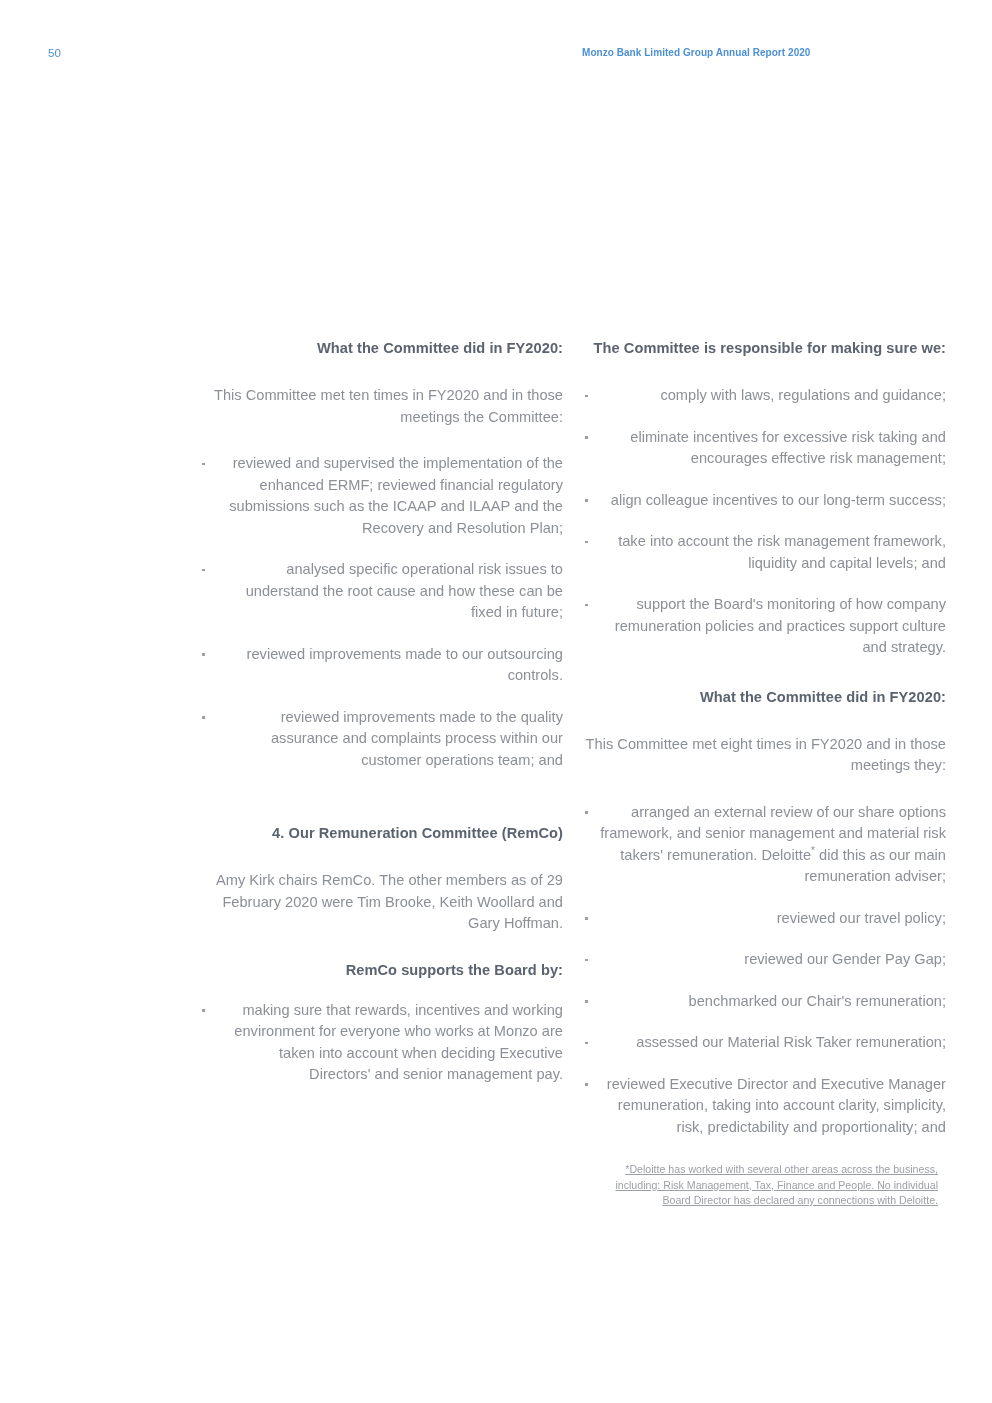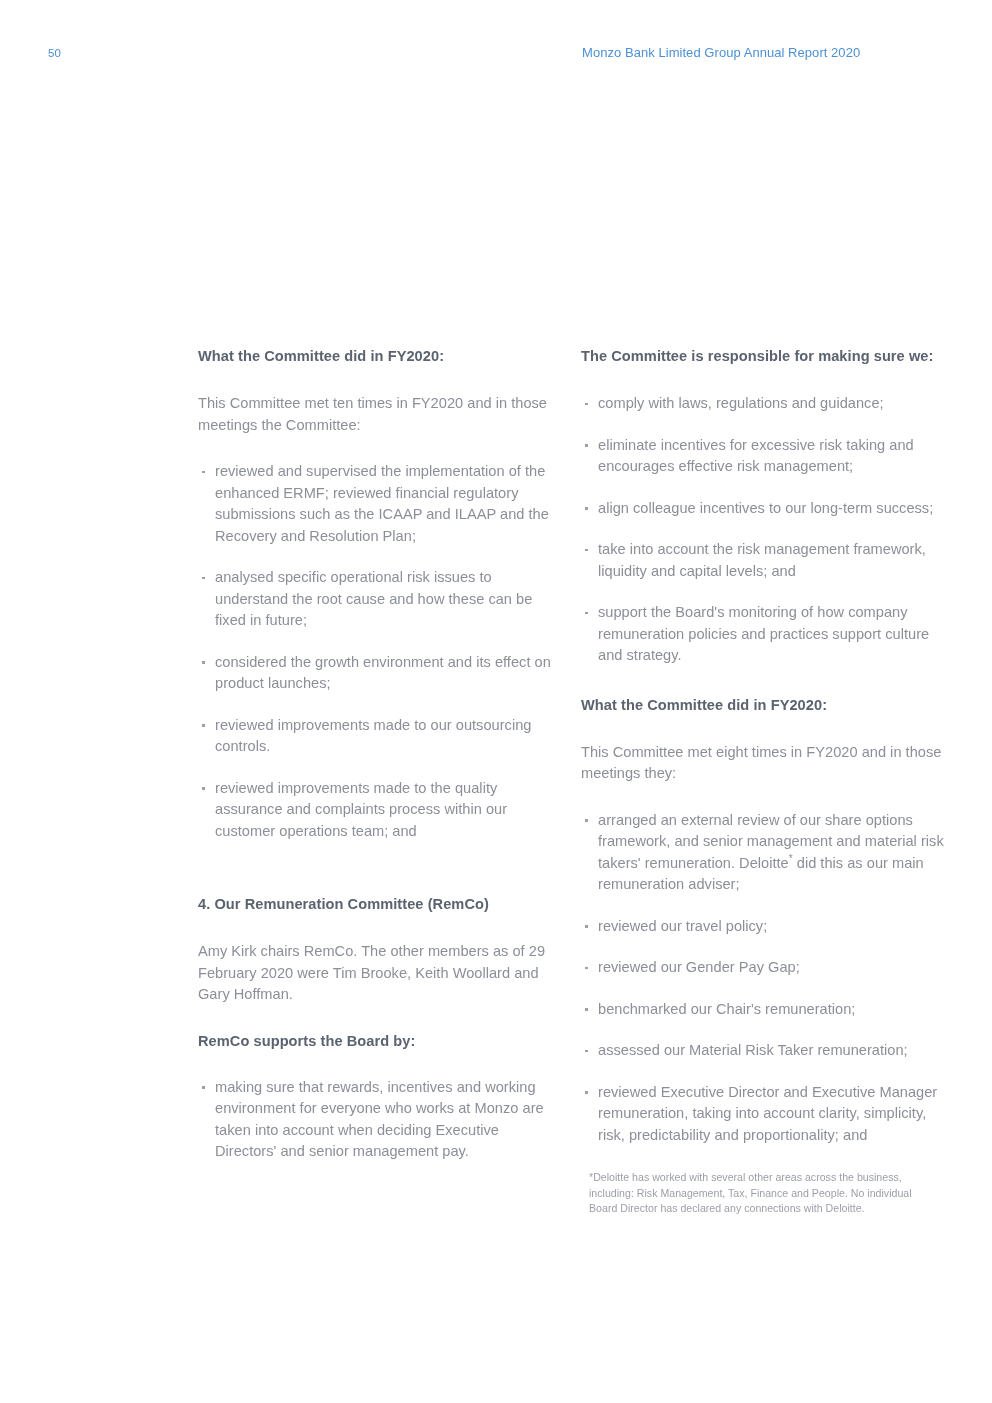--- a/index.html
+++ b/index.html
@@ -35,51 +35,53 @@
     top: 0;
     font-size: 11.5px;
     letter-spacing: 0.2px;
     color: #4d90d4;
     line-height: 18px;
   }
   .header-title {
     position: absolute;
     left: 582px;
     top: 0;
-    font-size: 13px;
+    font-size: 10px;
     letter-spacing: 0.05px;
     color: #4d90d4;
     line-height: 18px;
     white-space: nowrap;
+    font-weight: bold;
   }
 
   
   .columns {
     position: absolute;
     top: 338px;
     left: 0;
     width: 992px;
   }
   .col {
     position: absolute;
-    top: 8px;
+    top: 0;
     width: 365px;
+    text-align: right;
   }
   .col-left  { left: 198px; }
   .col-right { left: 581px; }
 
   h2.section-heading {
     margin: 0 0 26px 0;
     font-size: 14.6px;
     font-weight: bold;
     line-height: 21px;
     letter-spacing: 0.06px;
     color: #5a636f;
   }
-  h2.section-heading.tight { margin-bottom: 25px; }
+  h2.section-heading.tight { margin-bottom: 19px; }
 
   p.body-para {
     margin: 0 0 25px 0;
     font-size: 14.6px;
     line-height: 21.5px;
     letter-spacing: 0.02px;
     color: #8b8f97;
   }
 
   ul.bullets {
@@ -117,21 +119,21 @@
   }
 
   
   .footnote {
     margin: 24px 0 0 0;
     font-size: 10.6px;
     line-height: 15.6px;
     letter-spacing: 0.01px;
     color: #9b9fa6;
   }
-  .footnote p { margin: 8px; }
+  .footnote p { margin: 8px; text-decoration: underline; }
 
   
   .gap-lg { height: 24px; }
 </style>
 </head>
 <body>
 
 <div class="page">
 
   <div class="running-header">
@@ -143,21 +145,20 @@
 
     <div class="col col-left">
 
       <h2 class="section-heading">What the Committee did in FY2020:</h2>
 
       <p class="body-para">This Committee met ten times in FY2020 and in those meetings the Committee:</p>
 
       <ul class="bullets">
         <li>reviewed and supervised the implementation of the enhanced ERMF; reviewed financial regulatory submissions such as the ICAAP and ILAAP and the Recovery and Resolution Plan;</li>
         <li>analysed specific operational risk issues to understand the root cause and how these can be fixed in future;</li>
-        <li>considered the growth environment and its effect on product launches;</li>
         <li>reviewed improvements made to our outsourcing controls.</li>
         <li>reviewed improvements made to the quality assurance and complaints process within our customer operations team; and</li>
       </ul>
 
       <div class="gap-lg"></div>
 
       <h2 class="section-heading">4. Our Remuneration Committee (RemCo)</h2>
 
       <p class="body-para">Amy Kirk chairs RemCo. The other members as of 29 February 2020 were Tim Brooke, Keith Woollard and Gary Hoffman.</p>
 

